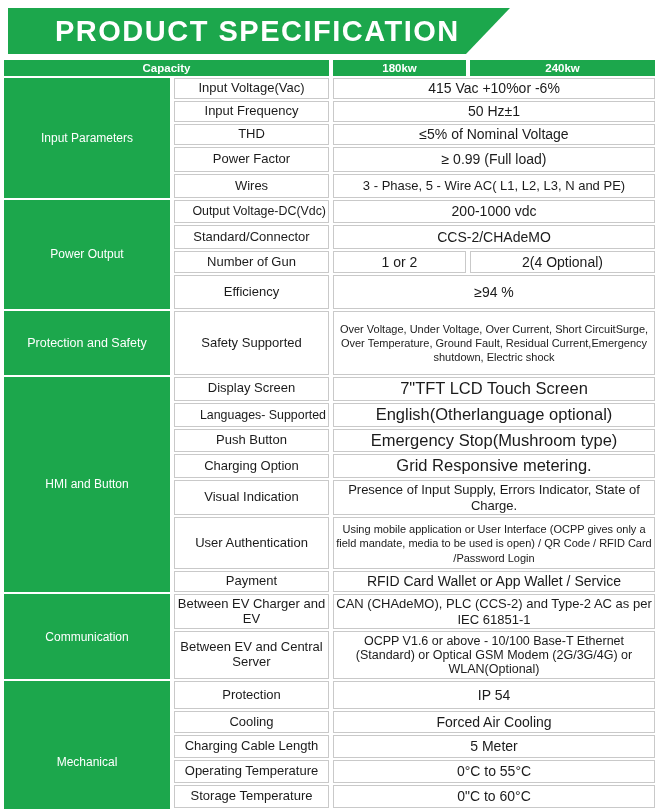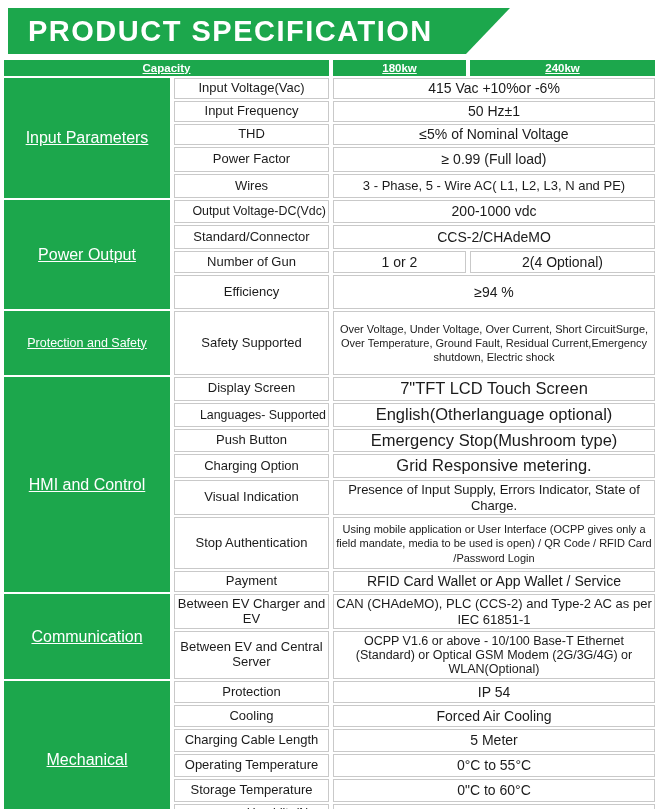--- a/index.html
+++ b/index.html
@@ -9,31 +9,31 @@
     width:659px; height:809px; background:#fff; overflow:hidden;
     font-family:"Liberation Sans", sans-serif; color:var(--text);
   }
   .banner {
     margin:8px 0 0 8px; width:502px; height:46px; background:var(--green);
     clip-path:polygon(0 0, 100% 0, calc(100% - 44px) 100%, 0 100%);
     display:flex; align-items:center;
   }
   .banner .title {
     color:#fff; font-weight:bold; font-size:29px; letter-spacing:1.5px;
-    padding-left:20px; white-space:nowrap;
+    padding-left:47px; white-space:nowrap;
   }
   table.spec {
     border-collapse:separate; border-spacing:4px 2px; table-layout:fixed;
     width:659px; margin-top:4px;
   }
   td { text-align:center; vertical-align:middle; padding:1px 2px; overflow:hidden; }
   td.w { background:#fff; border:1px solid var(--border); }
-  td.g { background:var(--green); color:#fff;text-decoration:underline; }
+  td.g { background:var(--green); color:#fff; }
   tr.thead td { font-weight:bold; font-size:11.5px; height:16px; padding:0; }
-  td.sec { font-size:16px; line-height:1.2; }
+  td.sec { font-size:12px; line-height:1.2; }
   td.p  { font-size:13px; line-height:1.15;margin-left:16px; }
   td.p.tight { font-size:12.4px;text-align:right; }
   td.v  { font-size:14px; line-height:1.2;margin-left:43px; }
   td.v.big   { font-size:16.5px; }
   td.v.med   { font-size:13px;  line-height:1.2; }
   td.v.med2  { font-size:12.5px; line-height:1.12; }
   td.v.small { font-size:11px;  line-height:1.3; }
 </style>
 </head>
 <body>
@@ -98,62 +98,62 @@
     <td class="w v" colspan="2">≥94 %</td>
   </tr>
 
   <tr>
     <td class="g sec" style="font-size:12.5px">Protection and Safety</td>
     <td class="w p" style="height:64px">Safety Supported</td>
     <td class="w v small" colspan="2">Over Voltage, Under Voltage, Over Current, Short CircuitSurge, Over Temperature, Ground Fault, Residual Current,Emergency shutdown, Electric shock</td>
   </tr>
 
   <tr>
-    <td class="g sec" rowspan="7">HMI and Control</td>
+    <td class="g sec" rowspan="7">HMI and Button</td>
     <td class="w p" style="height:21px">Display Screen</td>
     <td class="w v big" colspan="2">7"TFT LCD Touch Screen</td>
   </tr>
   <tr>
     <td class="w p tight" style="height:21px">Languages- Supported</td>
     <td class="w v big" colspan="2">English(Otherlanguage optional)</td>
   </tr>
   <tr>
     <td class="w p" style="height:23px">Push Button</td>
     <td class="w v big" colspan="2">Emergency Stop(Mushroom type)</td>
   </tr>
   <tr>
     <td class="w p" style="height:21px">Charging Option</td>
     <td class="w v big" colspan="2">Grid Responsive metering.</td>
   </tr>
   <tr>
     <td class="w p" style="height:27px">Visual Indication</td>
     <td class="w v med" colspan="2">Presence of Input Supply, Errors Indicator, State of Charge.</td>
   </tr>
   <tr>
-    <td class="w p" style="height:52px">Stop Authentication</td>
+    <td class="w p" style="height:52px">User Authentication</td>
     <td class="w v small" colspan="2">Using mobile application or User Interface (OCPP gives only a field mandate, media to be used is open) / QR Code / RFID Card /Password Login</td>
   </tr>
   <tr>
     <td class="w p" style="height:15px">Payment</td>
     <td class="w v" colspan="2">RFID Card Wallet or App Wallet / Service</td>
   </tr>
 
   <tr>
     <td class="g sec" rowspan="2">Communication</td>
     <td class="w p" style="height:24px">Between EV Charger and EV</td>
     <td class="w v med" colspan="2">CAN (CHAdeMO), PLC (CCS-2) and Type-2 AC as per IEC 61851-1</td>
   </tr>
   <tr>
     <td class="w p" style="height:48px">Between EV and Central Server</td>
     <td class="w v med2" colspan="2">OCPP V1.6 or above - 10/100 Base-T Ethernet (Standard) or Optical GSM Modem (2G/3G/4G) or WLAN(Optional)</td>
   </tr>
 
   <tr>
     <td class="g sec" rowspan="6">Mechanical</td>
-    <td class="w p" style="height:22px">Protection</td>
+    <td class="w p" style="height:28px">Protection</td>
     <td class="w v" colspan="2">IP 54</td>
   </tr>
   <tr>
     <td class="w p" style="height:22px">Cooling</td>
     <td class="w v" colspan="2">Forced Air Cooling</td>
   </tr>
   <tr>
     <td class="w p" style="height:23px">Charging Cable Length</td>
     <td class="w v" colspan="2">5 Meter</td>
   </tr>

